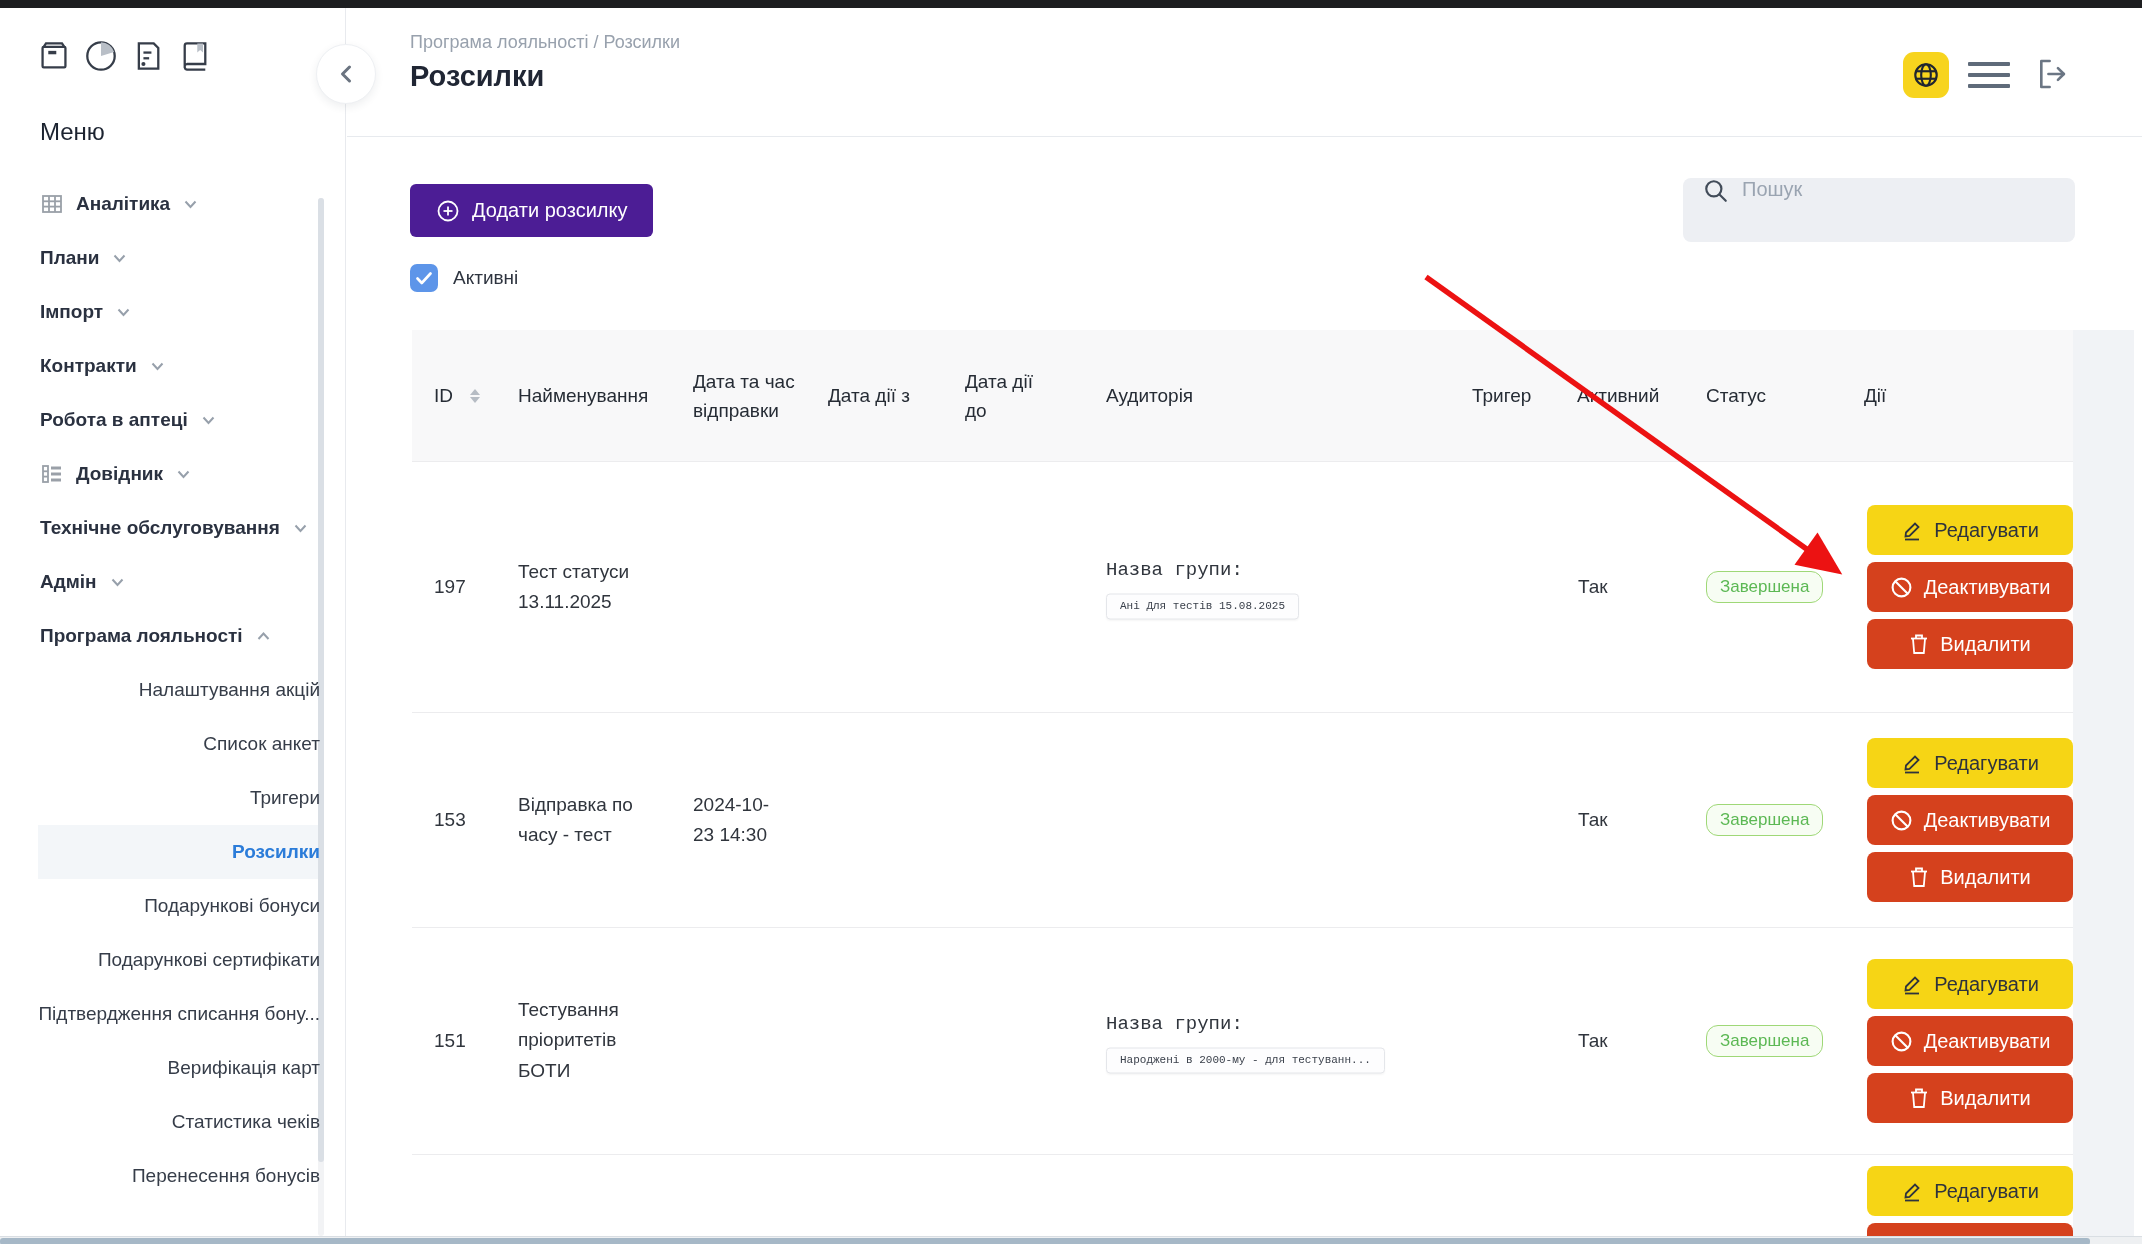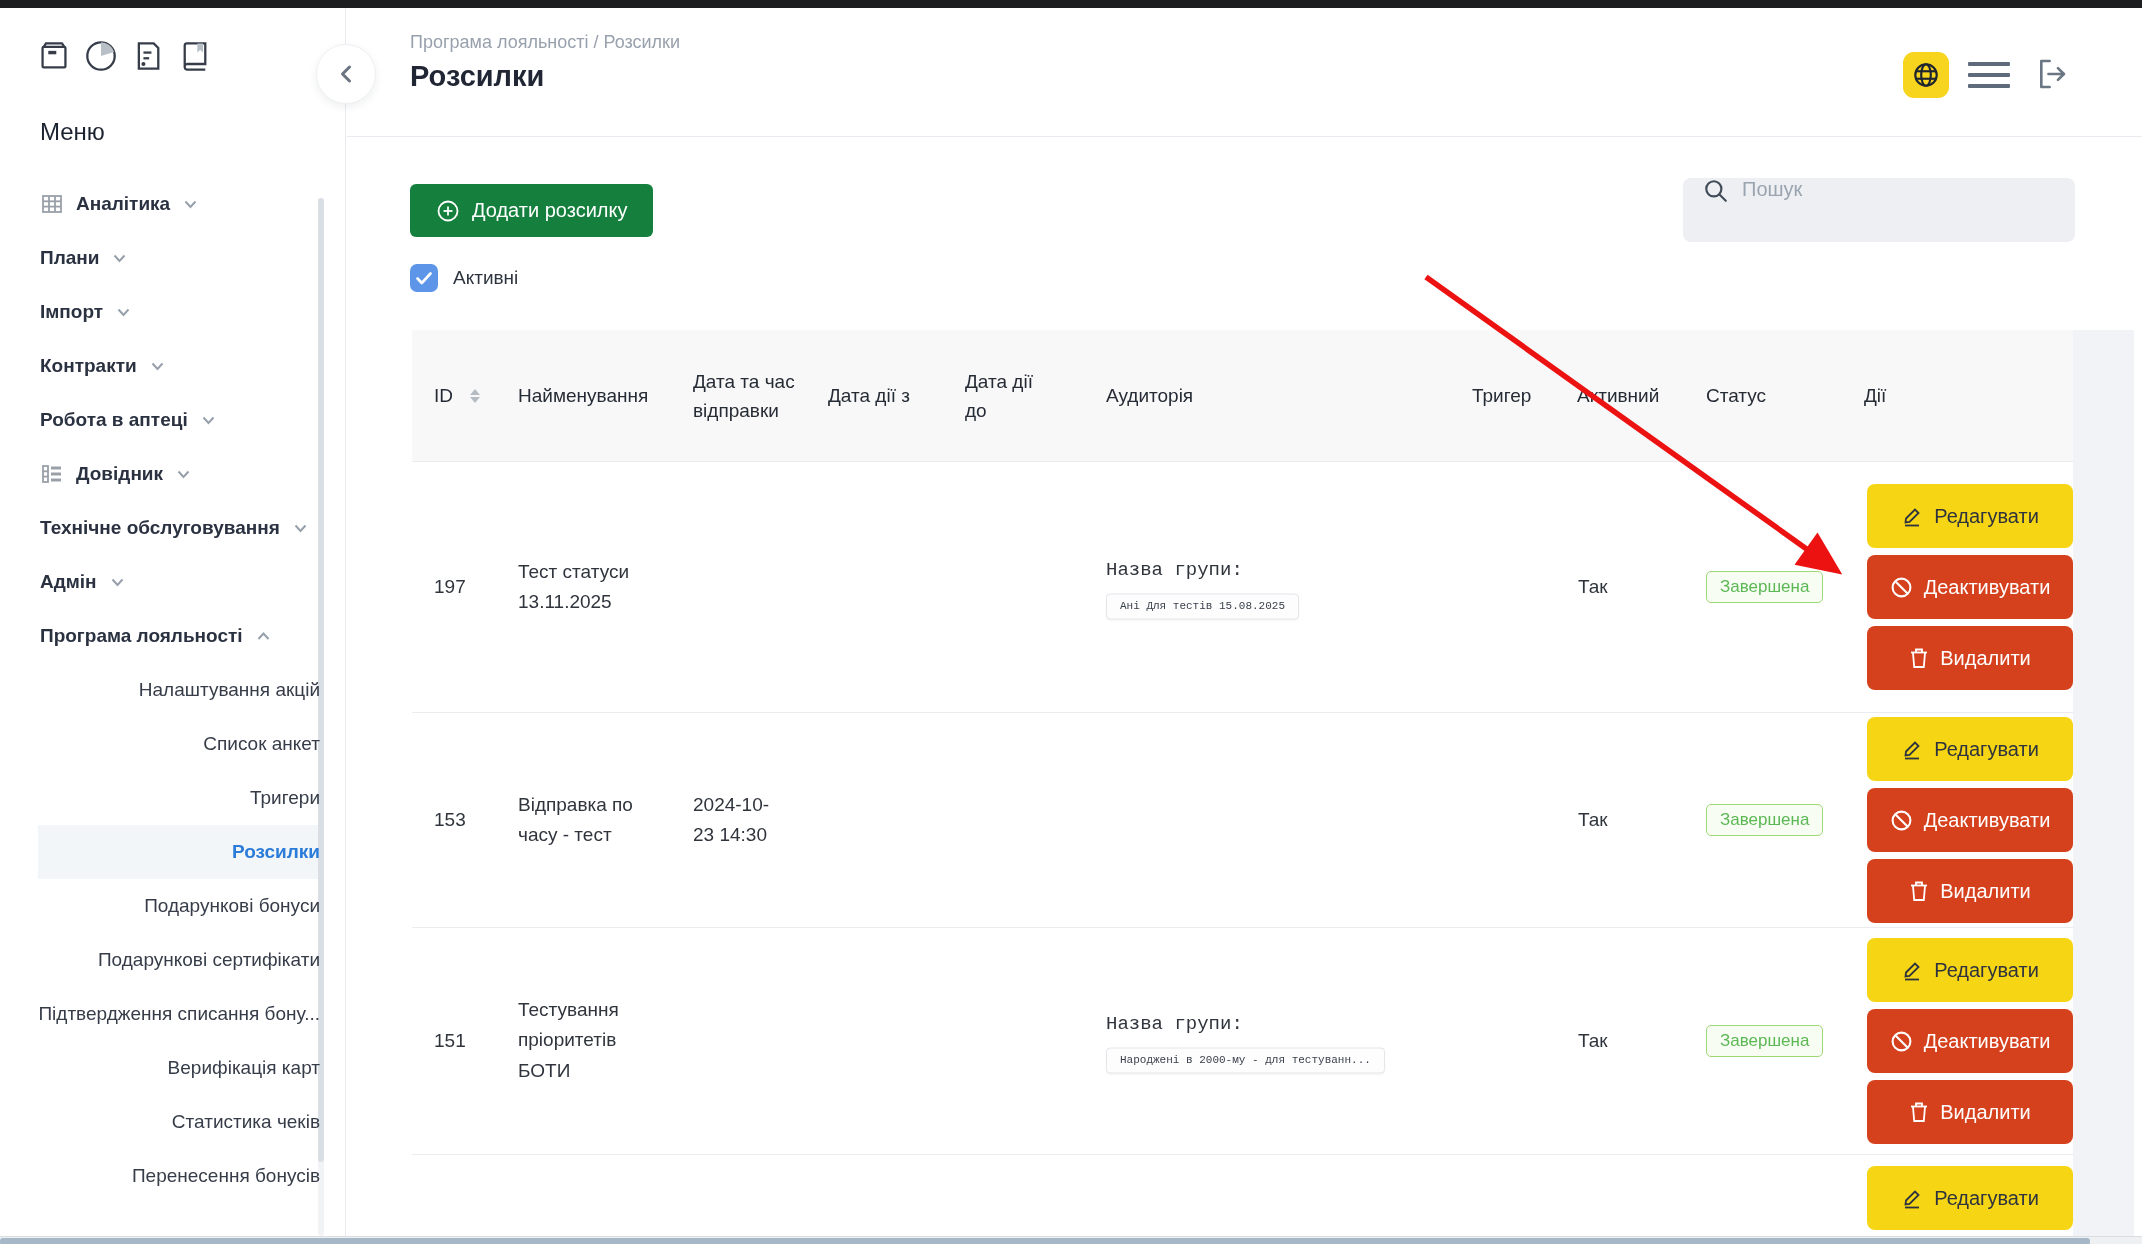--- a/index.html
+++ b/index.html
@@ -34,21 +34,21 @@
   .page-title { position:absolute; top:60px; left:410px; font-size:29px; font-weight:700; color:#202634; }
   .header-divider { position:absolute; top:136px; left:347px; right:0; height:1px; background:#e7eaee; }
   .globe-btn { position:absolute; top:52px; left:1903px; width:46px; height:46px; border-radius:11px; background:#f7d41e;
     display:flex; align-items:center; justify-content:center; color:#1f2530; cursor:pointer; }
   .hamburger { position:absolute; top:62px; left:1968px; width:42px; cursor:pointer; }
   .hamburger span { display:block; height:4px; background:#5f6b7a; border-radius:1px; margin-bottom:7px; }
   .logout-btn { position:absolute; top:52px; left:2030px; width:44px; height:44px; color:#6b7684; cursor:pointer;
     display:flex; align-items:center; justify-content:center; }
 
   
-  .add-btn { position:absolute; top:184px; left:410px; height:53px; padding:0 26px; background:#15803d; border:none;
+  .add-btn { position:absolute; top:184px; left:410px; height:53px; padding:0 26px; background:#4c1d95; border:none;
     border-radius:6px; color:#fff; font-size:20px; font-weight:500; display:flex; align-items:center; gap:12px; cursor:pointer;
     font-family:inherit; }
   .filter { position:absolute; top:264px; left:410px; display:flex; align-items:center; gap:15px; font-size:19px; color:#2f3540; }
   .checkbox { width:28px; height:28px; border-radius:7px; background:#5d95e9; display:flex; align-items:center; justify-content:center; cursor:pointer; }
   .search { position:absolute; top:178px; left:1683px; width:392px; height:64px; background:#edeff3; border-radius:8px;
     display:flex; align-items:flex-start; padding:0 12px 0 20px; gap:13px; color:#424c59; }
   .search input { flex:1; border:none; background:transparent; font-size:20px; color:#30353d; outline:none; font-family:inherit; min-width:0; }
   .search input::placeholder { color:#9aa4b1; }
 
   
@@ -68,24 +68,24 @@
   .tr-3 { top:1155px; height:89px; border-bottom:none; overflow:hidden; }
   .td { position:absolute; font-size:19px; color:#30353d; top:50%; transform:translateY(-50%); line-height:1.6; }
   .td-id   { left:22px; }
   .td-name { left:106px; width:158px; white-space:pre-line; }
   .td-dt   { left:281px; width:125px; white-space:pre-line; }
   .td-aud  { left:694px; width:380px;font-family:Liberation Mono, monospace; }
   .chip { display:inline-block; margin-top:9px; padding:3px 13px; border:1px solid #e4e6ea; border-radius:4px; background:#fdfdfe;
     font-size:11px; color:#3a404b; box-shadow:0 1px 2px rgba(0,0,0,.04); white-space:nowrap; }
   .td-active { left:1166px; }
   .badge { position:absolute; left:1294px; top:50%; transform:translateY(-50%); padding:5px 13px; border:1px solid #9fd877;
-    border-radius:5px; background:#f7fdf3; color:#5cb854; font-size:17px; white-space:nowrap;text-align:center; }
+    border-radius:12px; background:#f7fdf3; color:#5cb854; font-size:17px; white-space:nowrap;text-align:center; }
   .actions { position:absolute; left:1455px; width:206px; top:50%; transform:translateY(-50%);
     display:flex; flex-direction:column; gap:7px; }
-  .btn { height:64px; border:none; border-radius:8px; font-size:20px; font-weight:500; display:flex; align-items:center;
+  .btn { height:50px; border:none; border-radius:8px; font-size:20px; font-weight:500; display:flex; align-items:center;
     justify-content:center; gap:11px; cursor:pointer; font-family:inherit; }
   .btn-edit { background:#f6d515; color:#2e333d; }
   .btn-danger { background:#d5411d; color:#fff; }
   .actions-partial { position:absolute; left:1455px; width:206px; top:11px; display:flex; flex-direction:column; gap:7px; }
   .red-sliver { height:57px; border-radius:8px 8px 0 0; background:#d5411d; }
 
   
   .arrow-overlay { position:absolute; inset:0; pointer-events:none; z-index:20; }
   .h-scrollbar { position:absolute; left:0; right:0; bottom:0; height:8px; background:#eef0f2; border-top:1px solid #d9dee3; z-index:30; }
   .h-scrollbar .thumb { position:absolute; left:0; top:1px; height:7px; width:2090px; background:#a6b8c7; border-radius:3px; }

